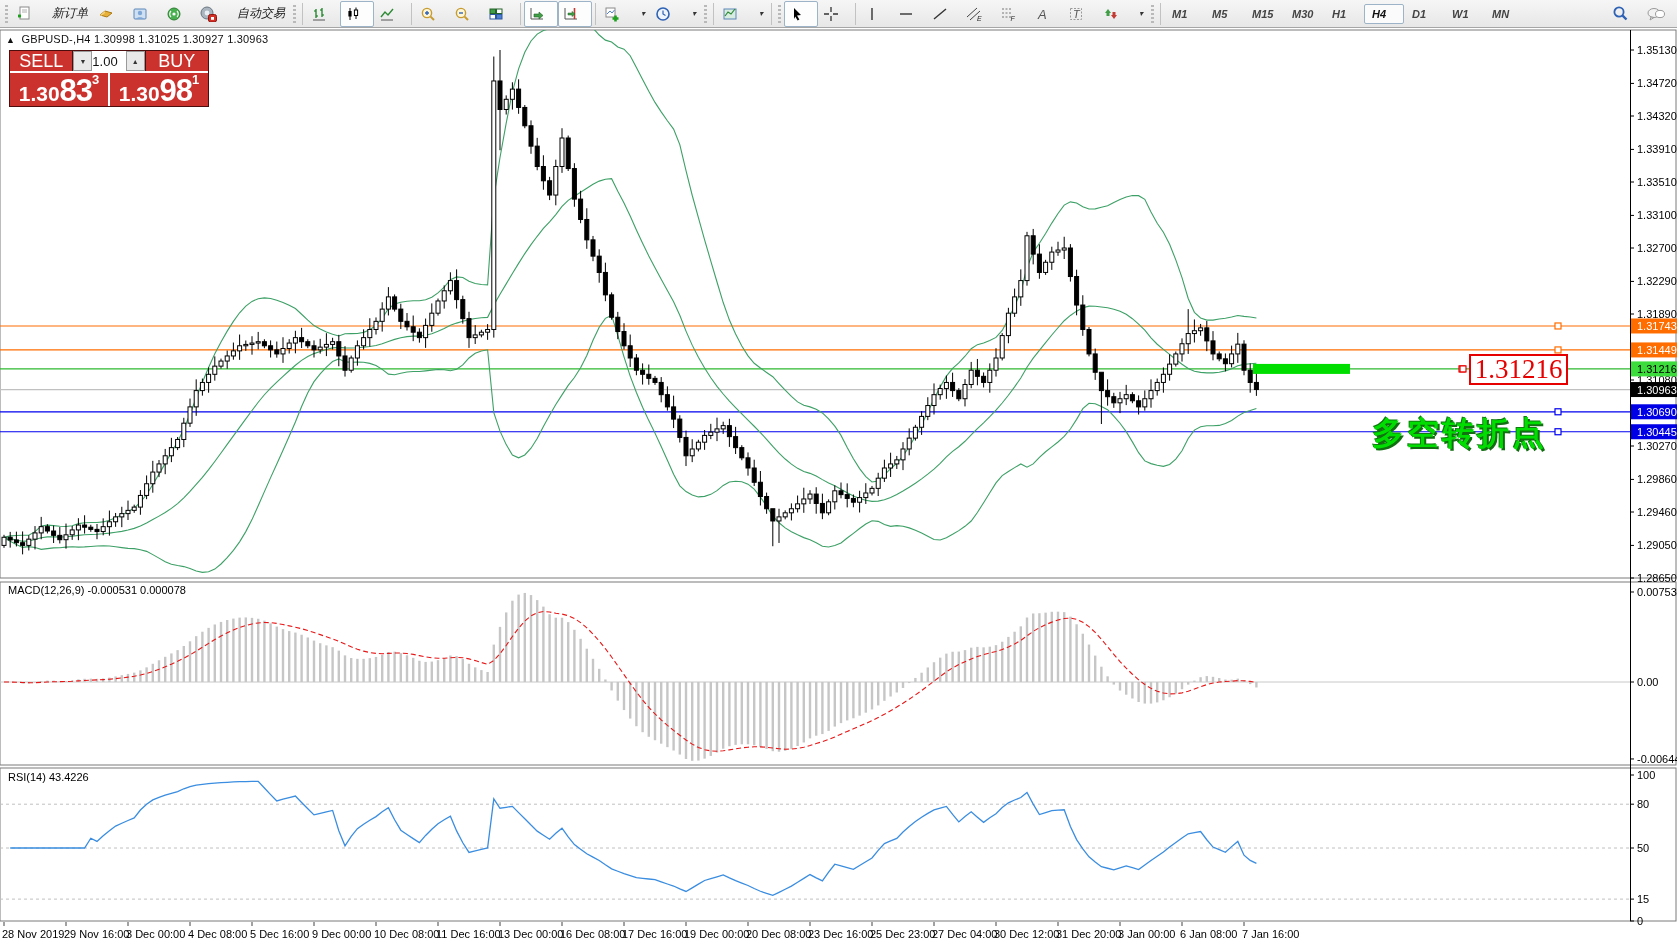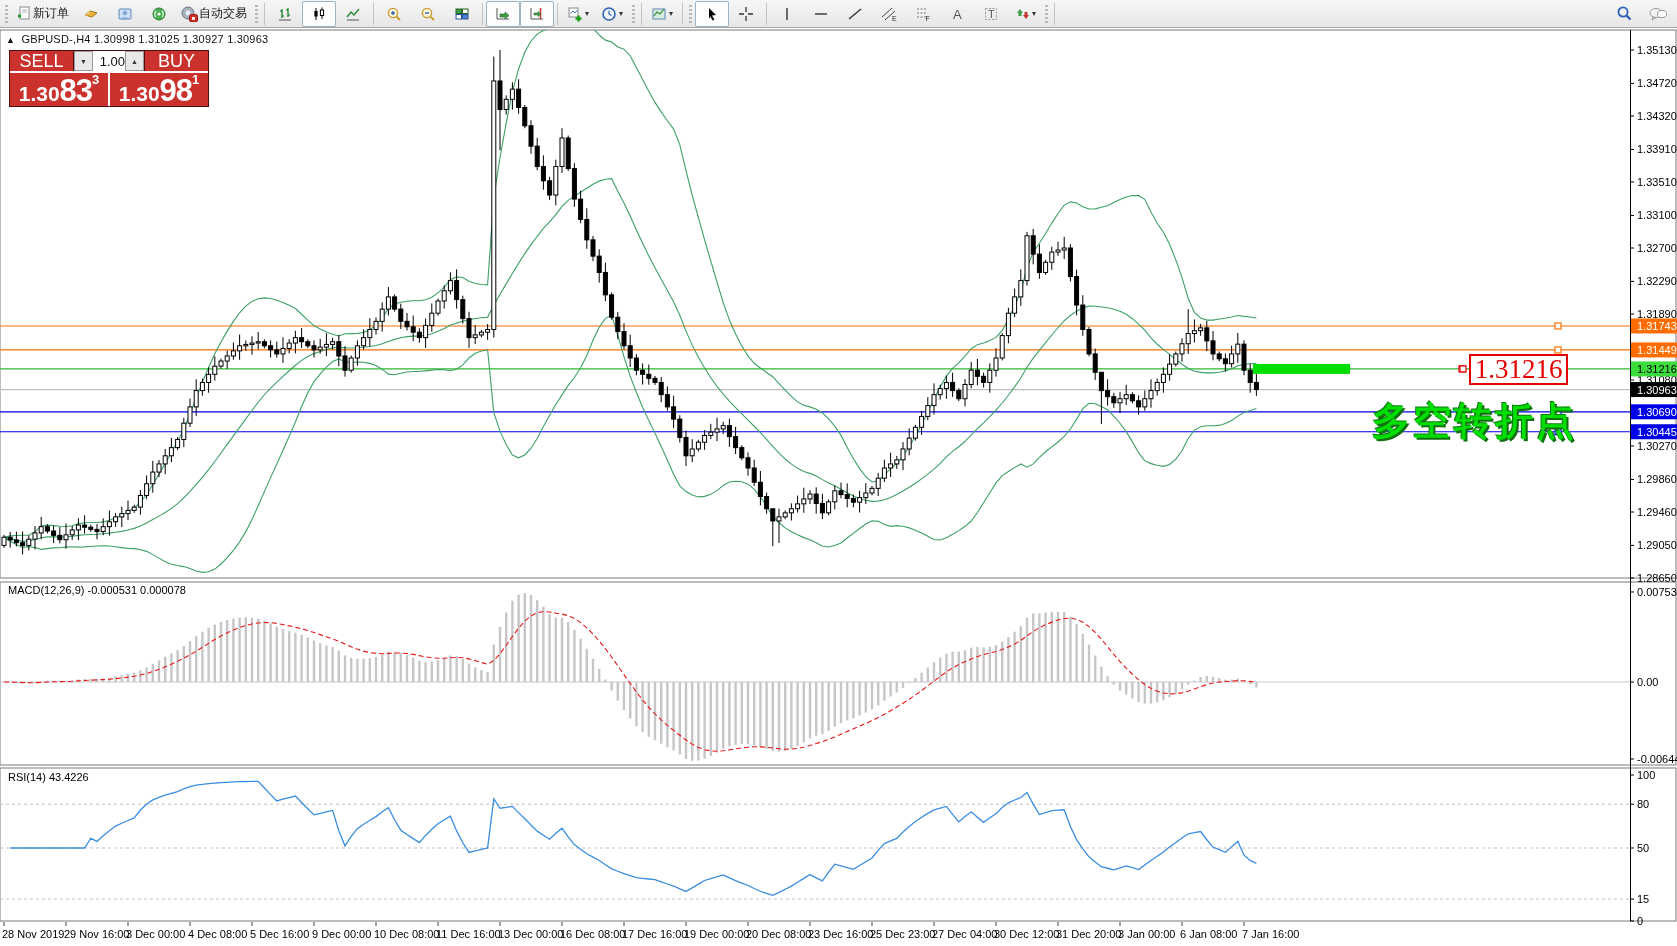--- a/index.html
+++ b/index.html
@@ -2,49 +2,49 @@
 <html><head>
 <meta charset="utf-8">
 <style>
   html,body{margin:0;padding:0;background:#e9e9e9;font-family:"Liberation Sans",sans-serif;}
   .app{position:relative;width:1677px;height:946px;overflow:hidden;background:#fff;}
   
   .toolbar{position:absolute;left:0;top:0;width:1677px;height:28px;background:linear-gradient(#f6f6f6,#e7e7e7);
     border-bottom:1px solid #a6a6a6;display:flex;align-items:center;padding:0 2px;box-sizing:border-box;}
   .grip{width:5px;height:20px;margin:0 2px;background-image:radial-gradient(#b9b9b9 35%,transparent 40%);background-size:5px 4px;flex:none;}
   .sep{width:1px;height:22px;background:#c2c2c2;margin:0 3px;flex:none;}
-  .tbtn{height:24px;min-width:24px;display:flex;align-items:center;justify-content:center;gap:1px;
-    padding:0 4px;border:1px solid transparent;border-radius:2px;font-size:12px;color:#1a1a1a;flex:none;cursor:default;}
+  .tbtn{height:24px;min-width:24px;display:flex;align-items:center;justify-content:flex-start;gap:20px;
+    padding:0 4px;border:1px solid transparent;border-radius:2px;font-size:12px;color:#1a1a1a;flex:none;cursor:default;font-style:italic;}
   .tbtn.pressed{background:#fdfdfd;border-color:#9db3c8;}
   .tbtn svg{display:block;}
   .caret{font-size:8px;color:#333;margin-left:1px;}
   .tf{font-size:11px;font-weight:bold;color:#444;padding:3px 7px;height:auto;}
   .tf.active{background:#fbfbfb;border-color:#9db3c8;color:#111;}
   .toolbar-right{margin-left:auto;display:flex;align-items:center;}
   
   .chart-window{position:absolute;left:0;top:28px;width:1677px;height:918px;background:#fff;}
   #cv{position:absolute;left:0;top:0;}
   .symbol-info{position:absolute;left:6px;top:5px;font-size:11px;font-weight:normal;color:#111;letter-spacing:.2px;}
   .symbol-info .tri{font-size:9px;margin-right:3px;}
   
   .trade-panel{position:absolute;left:9px;top:22px;width:198px;border:1px solid #4d0d0d;background:#fff;}
   .tp-row1{display:flex;height:20px;}
   .tp-sell-btn,.tp-buy-btn{width:63px;background:#cb322d;color:#fff;font-size:18px;display:flex;align-items:center;justify-content:center;}
   .tp-vol{flex:1;display:flex;align-items:stretch;background:#fff;border-left:1px solid #4d0d0d;border-right:1px solid #4d0d0d;}
   .tp-step{width:17px;background:#e8e8e8;border:1px solid #9a9a9a;font-size:7px;color:#333;display:flex;align-items:center;justify-content:center;}
-  .tp-vol-val{flex:1;display:flex;align-items:center;justify-content:flex-end;padding-right:0;font-size:13px;color:#111;}
+  .tp-vol-val{flex:1;display:flex;align-items:center;justify-content:flex-end;padding-right:8px;font-size:13px;color:#111;}
   .tp-row2{display:flex;height:33px;background:#fff;gap:2px;padding-top:2px;}
   .tp-price{flex:1;background:#cb322d;color:#fff;display:flex;align-items:flex-end;justify-content:center;padding-bottom:1px;}
   .tp-price .small{font-size:21px;font-weight:bold;line-height:22px;}
   .tp-price .big{font-size:31px;font-weight:bold;line-height:29px;letter-spacing:-1px;}
   .tp-price .sup{font-size:13px;font-weight:bold;align-self:flex-start;line-height:14px;}
   
   .price-callout{position:absolute;left:1469px;top:326px;width:95px;height:27px;background:#fff;border:2px solid #e60000;
     color:#e60000;font-family:"Liberation Serif",serif;font-size:27px;display:flex;align-items:center;justify-content:center;z-index:5;}
-  .cn-note{position:absolute;left:1372px;top:368px;font-size:38px;font-weight:bold;color:#00dd00;letter-spacing:3px;
+  .cn-note{position:absolute;left:1372px;top:384px;font-size:32px;font-weight:bold;color:#00dd00;letter-spacing:3px;
     text-shadow:2px 2px 0 #116e11,-1px -1px 0 #0f7a0f;z-index:5;white-space:nowrap;}
 </style>
 </head>
 <body>
 
 <div class="app">
 
   <div class="toolbar">
     <div class="grip"></div>
 
@@ -245,20 +245,31 @@
       <svg width="16" height="16">
         <path d="M5 2l3 4H6.5V9h-3V6H2z" fill="#3f9e46" transform="translate(1,1)"></path>
         <path d="M11 14l-3-4h1.5V7h3v3H14z" fill="#c23a32" transform="translate(1,-1)"></path>
       </svg>
       <span class="caret">▾</span>
     </div>
 
     <div class="grip"></div>
     <div class="sep"></div>
 
+    <div id="tf-group" style="display:flex;align-items:center;">
+        <div class="tbtn tf">M1</div>
+        <div class="tbtn tf">M5</div>
+        <div class="tbtn tf">M15</div>
+        <div class="tbtn tf">M30</div>
+        <div class="tbtn tf">H1</div>
+        <div class="tbtn tf active">H4</div>
+        <div class="tbtn tf">D1</div>
+        <div class="tbtn tf">W1</div>
+        <div class="tbtn tf">MN</div>
+      </div>
 
     <div class="toolbar-right">
       <div class="tbtn">
         <svg width="17" height="17">
           <circle cx="7" cy="7" r="4.6" fill="none" stroke="#2e62b5" stroke-width="1.8"></circle>
           <line x1="10.6" y1="10.6" x2="14.5" y2="14.5" stroke="#2e62b5" stroke-width="2.4"></line>
         </svg>
       </div>
       <div class="tbtn">
         <svg width="20" height="16">

